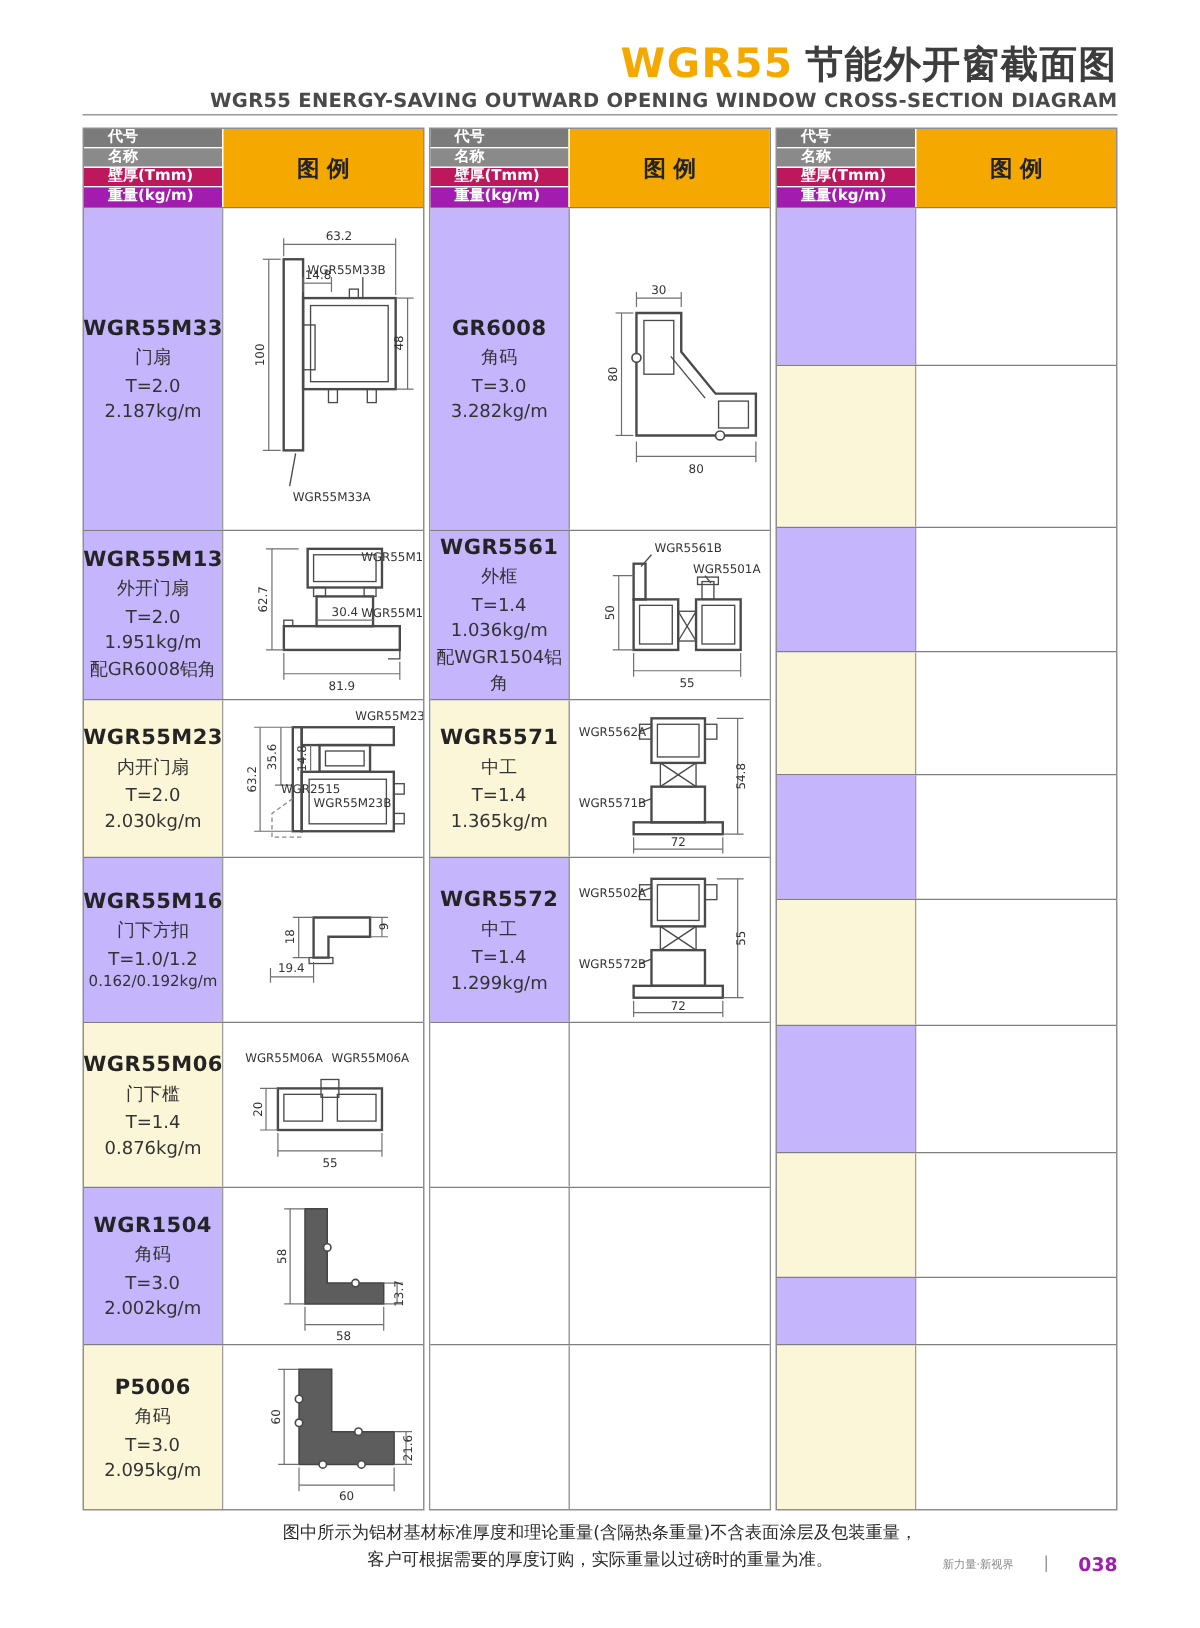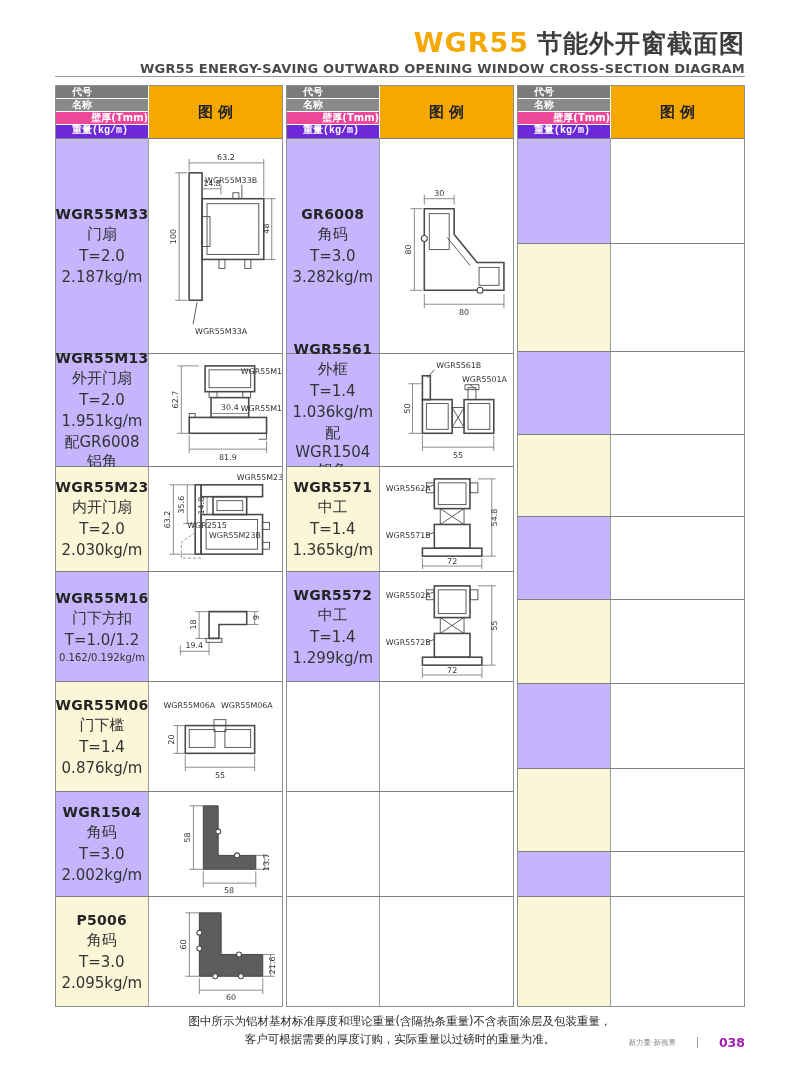--- a/index.html
+++ b/index.html
@@ -7,27 +7,27 @@
   .title-block{position:absolute;top:27px;right:55px;text-align:right;white-space:nowrap;}
   .title-line{font-size:25px;font-weight:bold;color:#3d3d3d;line-height:1.15;letter-spacing:1px;}
   .brand{color:#f5a800;font-size:27px;margin-right:8px;}
   .subtitle{font-size:13px;font-weight:bold;color:#4a4a4a;margin-top:2px;letter-spacing:0.2px;}
   .title-rule{position:absolute;top:76px;left:55px;width:690px;border-bottom:1.5px solid #9a9a9a;}
   .table{position:absolute;left:55px;top:85px;display:flex;gap:3px;}
   .group{width:228px;border:1px solid #8f8f8f;background:#fff;box-sizing:border-box;}
   .ghead{display:flex;height:52px;}
   .ghead-left{width:93px;box-sizing:border-box;}
   .hbar{height:13px;box-sizing:border-box;color:#fff;font-size:10px;font-weight:bold;padding-left:16px;line-height:12px;border-bottom:1px solid #fff;overflow:hidden;}
-  .hb1{background:#7b7b7b;}.hb2{background:#8a8a8a;}.hb3{background:#ec4899;text-align:right;}.hb4{background:#6d28d9;border-bottom:none;font-family:Liberation Mono, monospace;}
+  .hb1{background:#7b7b7b;}.hb2{background:#8a8a8a;}.hb3{background:#be185d;}.hb4{background:#a21caf;border-bottom:none;}
   .ghead-legend{width:135px;box-sizing:border-box;background:#f5a800;border-left:1px solid #fff;display:flex;align-items:center;justify-content:center;font-size:15px;font-weight:bold;color:#232323;letter-spacing:5px;padding-left:5px;}
   .row{display:flex;border-top:1px solid #7f7f7f;box-sizing:border-box;}
   .cell-label{width:93px;box-sizing:border-box;border-right:1px solid #9c9c9c;display:flex;flex-direction:column;justify-content:center;align-items:center;text-align:center;gap:3px;padding:2px;}
   .bg-g{background:#c4b5fd;}.bg-y{background:#fbf6d8;}.bg-w{background:#ffffff;}
   .code{font-size:14px;font-weight:bold;color:#242424;letter-spacing:0.3px;}
-  .sub{font-size:15px;color:#333;}
+  .sub{font-size:12px;color:#333;}
   .subs{font-size:10px;color:#333;}
   .cell-legend{width:134px;background:#fff;}
   .cell-legend svg{display:block;width:100%;height:100%;}
   svg text{font-family:"DejaVu Sans","Liberation Sans",sans-serif;font-size:8px;fill:#333;}
   .prof{fill:none;stroke:#4a4a4a;stroke-width:1.6;}
   .prof2{fill:none;stroke:#4a4a4a;stroke-width:0.9;}
   .fillp{fill:#5d5d5d;stroke:#444;stroke-width:1;}
   .dash{fill:none;stroke:#8a8a8a;stroke-width:0.9;stroke-dasharray:3 2;}
   .notch{fill:#fff;stroke:#4a4a4a;stroke-width:1.1;}
   .dim line{stroke:#6e6e6e;stroke-width:0.8;}

